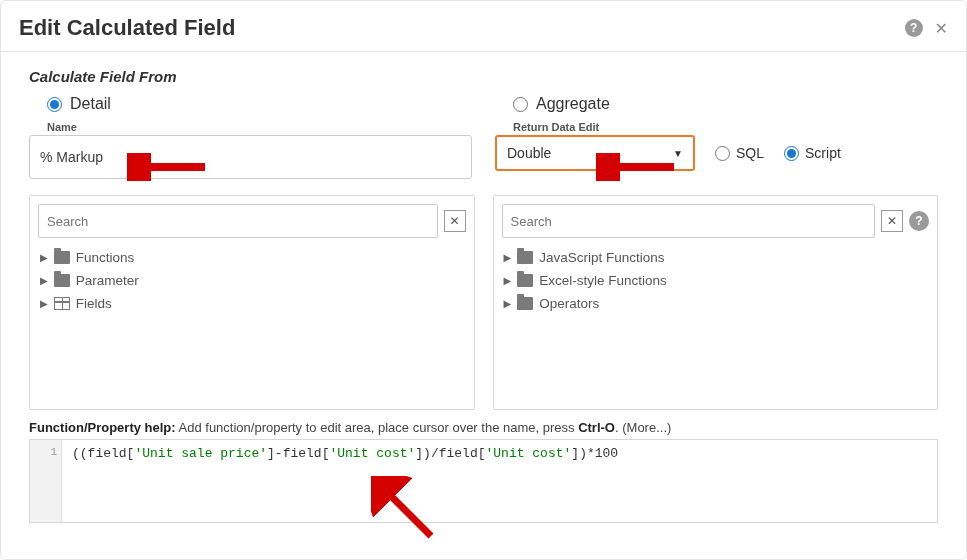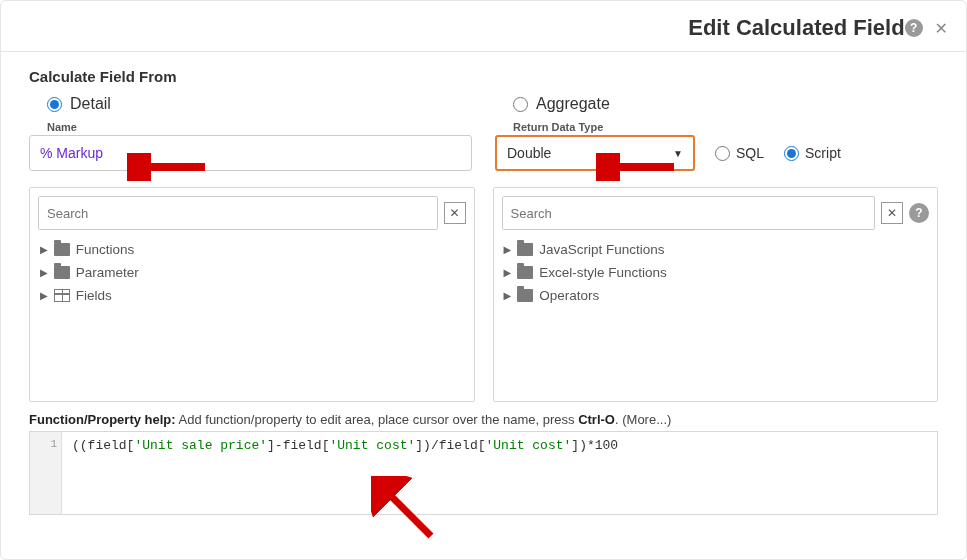--- a/index.html
+++ b/index.html
@@ -1,29 +1,29 @@
 <!DOCTYPE html>
 <html><head>
 <meta charset="utf-8">
 <style>
   *{box-sizing:border-box;margin:0;padding:0;}
   body{font-family:Arial,Helvetica,sans-serif;background:#fff;color:#333;}
   .dialog{width:967px;height:560px;border:1px solid #e5e5e5;border-radius:6px;padding:0;position:relative;overflow:hidden;}
-  .title-bar{display:flex;align-items:center;justify-content:flex-end;padding:14px 18px 10px;}
+  .title-bar{display:flex;align-items:center;justify-content:space-between;padding:14px 18px 10px;}
   .title{font-size:22px;font-weight:600;color:#333;}
   .title-icons{display:flex;gap:12px;align-items:center;}
   .sep{border-bottom:1px solid #e5e5e5;}
   .body{padding:16px 28px 0;}
-  .section-label{font-weight:600;font-size:15px;margin-bottom:10px;}
+  .section-label{font-weight:600;font-size:15px;margin-bottom:10px;font-style:italic;}
   .row{display:flex;gap:23px;}
   .col{flex:1;}
   .radio-row{display:flex;align-items:center;gap:8px;margin-bottom:8px;margin-left:18px;}
   input[type=radio]{width:15px;height:15px;accent-color:#1976d2;}
   .sub-label{font-size:11px;color:#555;font-weight:600;margin:0 0 2px 18px;}
-  .text-input{width:100%;height:36px;border:1px solid #ccc;border-radius:3px;padding:0 10px;font-size:14px;color:#6d28d9;}
+  .text-input{width:100%;height:44px;border:1px solid #ccc;border-radius:3px;padding:0 10px;font-size:14px;color:#404040;}
   .select-wrap{height:36px;border:2px solid #e87a2c;border-radius:3px;display:flex;align-items:center;justify-content:space-between;padding:6px 10px;width:200px;font-size:14px;color:#333;cursor:pointer;}
   .select-arrow{font-size:10px;}
   .rt-row{display:flex;align-items:center;gap:20px;}
   .radio-inline{display:flex;align-items:center;gap:6px;font-size:14px;}
   .panes{margin-top:16px;display:flex;gap:18px;}
   .pane{flex:1;border:1px solid #d7d7d7;border-radius:2px;padding:8px;height:215px;position:relative;}
   .search-row{display:flex;align-items:center;gap:6px;margin-bottom:8px;}
   .search-row input{flex:1;height:28px;border:1px solid #ccc;border-radius:2px;padding:16px 8px;font-size:13px;}
   .clear-btn{width:22px;height:22px;border:1px solid #999;display:flex;align-items:center;justify-content:center;font-size:12px;cursor:pointer;color:#555;}
   .tree-item{display:flex;align-items:center;gap:6px;font-size:13.5px;padding:4px 2px;color:#555;}
@@ -70,21 +70,21 @@
         <div class="sub-label">Name</div>
         <div style="margin-left:0;">
           <input class="text-input" value="% Markup" style="">
         </div>
       </div>
       <div class="col">
         <div class="radio-row">
           <input type="radio" style="">
           <span>Aggregate</span>
         </div>
-        <div class="sub-label" style="margin-left:18px;">Return Data Type</div>
+        <div class="sub-label" style="margin-left:18px;">Return Data Edit</div>
         <div class="rt-row" style="margin-left:0;">
           <div class="select-wrap">
             <span>Double</span>
             <span class="select-arrow">▼</span>
           </div>
           <label class="radio-inline">
             <input type="radio" style="">
             <span>SQL</span>
           </label>
           <label class="radio-inline">

